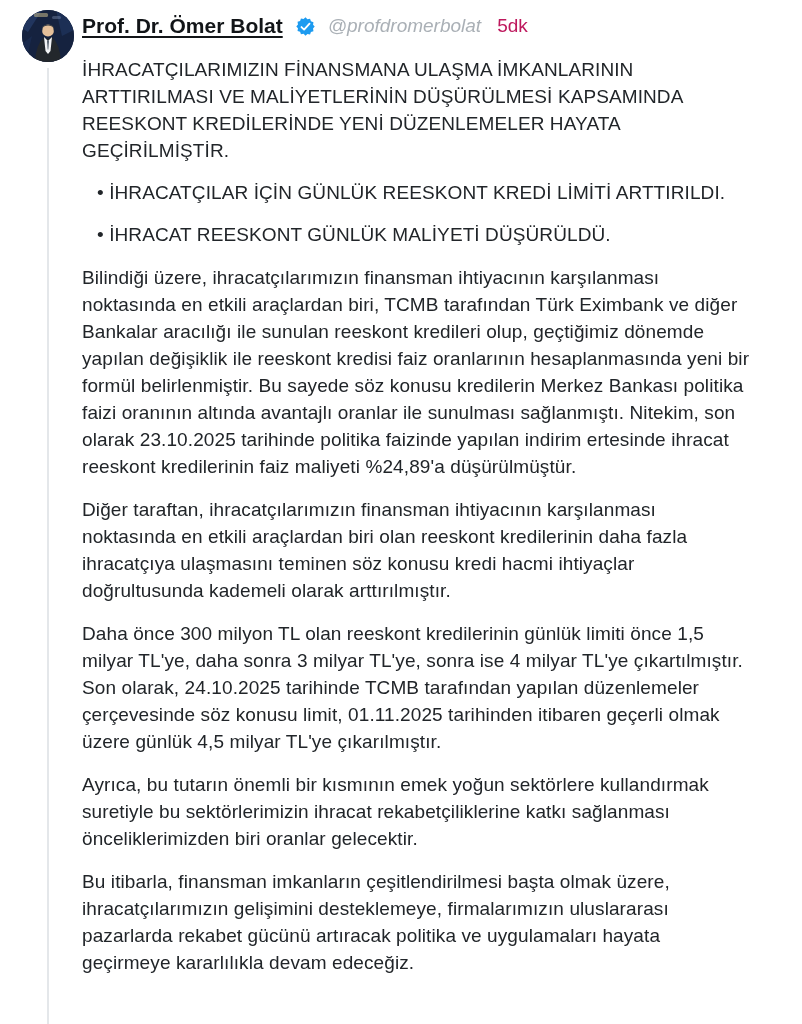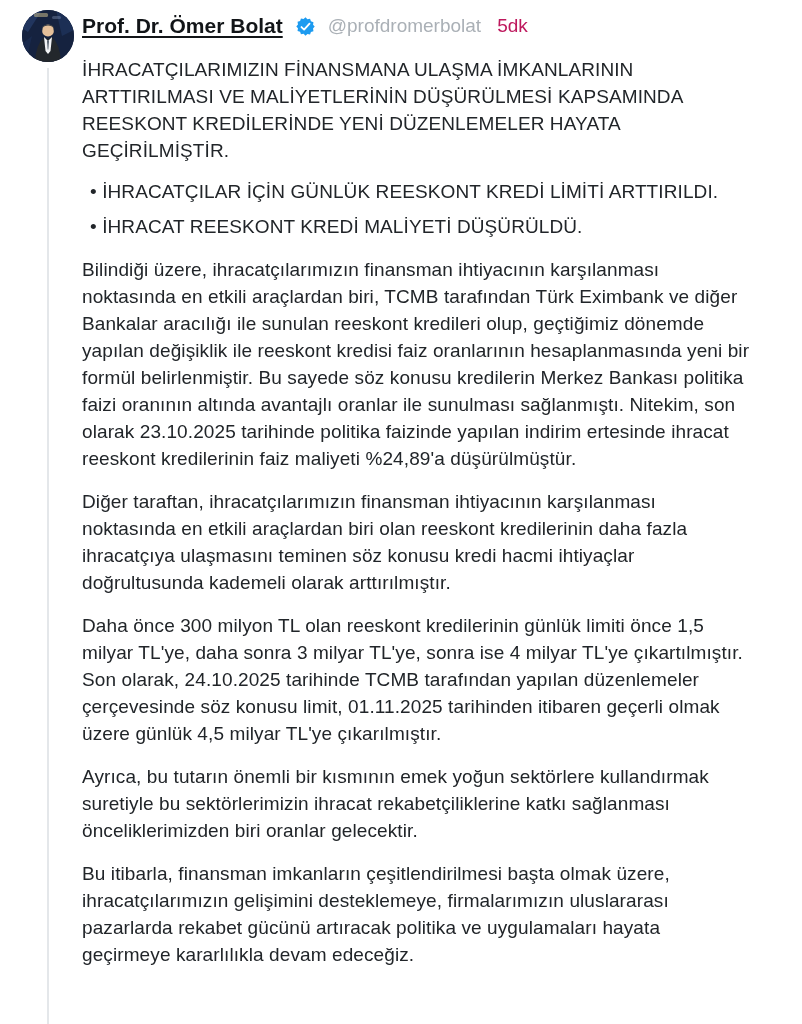--- a/index.html
+++ b/index.html
@@ -73,34 +73,35 @@
     display: inline-flex;
     width: 21px;
     height: 21px;
     flex: 0 0 auto;
   }
   .badge svg { width: 21px; height: 21px; display: block; }
   .handle {
     font-size: 19px;
     color: #aab0b6;
     cursor: pointer;
+    font-style: italic;
   }
   .time {
     font-size: 19px;
     color: #be185d;
     margin-left: 4px;
   }
   .body p {
     margin: 16px 0 14px 0;
     font-size: 19px;
     line-height: 27px;
     color: #212529;
     letter-spacing: 0.1px;
   }
-  .body .bullets p { margin: 8px; }
+  .body .bullets p { margin: 15px; }
   .body .bullets { margin: 0 0 14px 0; }
 </style>
 </head>
 <body>
 
 <div class="tweet">
 
   <div class="gutter">
     <div class="avatar">
       <svg viewBox="0 0 52 52" aria-hidden="true">
@@ -135,21 +136,21 @@
       </span>
       <span class="handle">@profdromerbolat</span>
       <span class="time">5dk</span>
     </div>
 
     <div class="body">
       <p>İHRACATÇILARIMIZIN FİNANSMANA ULAŞMA İMKANLARININ ARTTIRILMASI VE MALİYETLERİNİN DÜŞÜRÜLMESİ KAPSAMINDA REESKONT KREDİLERİNDE YENİ DÜZENLEMELER HAYATA GEÇİRİLMİŞTİR.</p>
 
       <div class="bullets">
         <p>• İHRACATÇILAR İÇİN GÜNLÜK REESKONT KREDİ LİMİTİ ARTTIRILDI.</p>
-        <p>• İHRACAT REESKONT KREDİ MALİYETİ DÜŞÜRÜLDÜ.</p>
+        <p>• İHRACAT REESKONT GÜNLÜK MALİYETİ DÜŞÜRÜLDÜ.</p>
       </div>
 
       <p>Bilindiği üzere, ihracatçılarımızın finansman ihtiyacının karşılanması noktasında en etkili araçlardan biri, TCMB tarafından Türk Eximbank ve diğer Bankalar aracılığı ile sunulan reeskont kredileri olup, geçtiğimiz dönemde yapılan değişiklik ile reeskont kredisi faiz oranlarının hesaplanmasında yeni bir formül belirlenmiştir. Bu sayede söz konusu kredilerin Merkez Bankası politika faizi oranının altında avantajlı oranlar ile sunulması sağlanmıştı. Nitekim, son olarak 23.10.2025 tarihinde politika faizinde yapılan indirim ertesinde ihracat reeskont kredilerinin faiz maliyeti %24,89'a düşürülmüştür.</p>
       <p>Diğer taraftan, ihracatçılarımızın finansman ihtiyacının karşılanması noktasında en etkili araçlardan biri olan reeskont kredilerinin daha fazla ihracatçıya ulaşmasını teminen söz konusu kredi hacmi ihtiyaçlar doğrultusunda kademeli olarak arttırılmıştır.</p>
       <p>Daha önce 300 milyon TL olan reeskont kredilerinin günlük limiti önce 1,5 milyar TL'ye, daha sonra 3 milyar TL'ye, sonra ise 4 milyar TL'ye çıkartılmıştır. Son olarak, 24.10.2025 tarihinde TCMB tarafından yapılan düzenlemeler çerçevesinde söz konusu limit, 01.11.2025 tarihinden itibaren geçerli olmak üzere günlük 4,5 milyar TL'ye çıkarılmıştır.</p>
       <p>Ayrıca, bu tutarın önemli bir kısmının emek yoğun sektörlere kullandırmak suretiyle bu sektörlerimizin ihracat rekabetçiliklerine katkı sağlanması önceliklerimizden biri oranlar gelecektir.</p>
       <p>Bu itibarla, finansman imkanların çeşitlendirilmesi başta olmak üzere, ihracatçılarımızın gelişimini desteklemeye, firmalarımızın uluslararası pazarlarda rekabet gücünü artıracak politika ve uygulamaları hayata geçirmeye kararlılıkla devam edeceğiz.</p>
     </div>
 
   </div>

